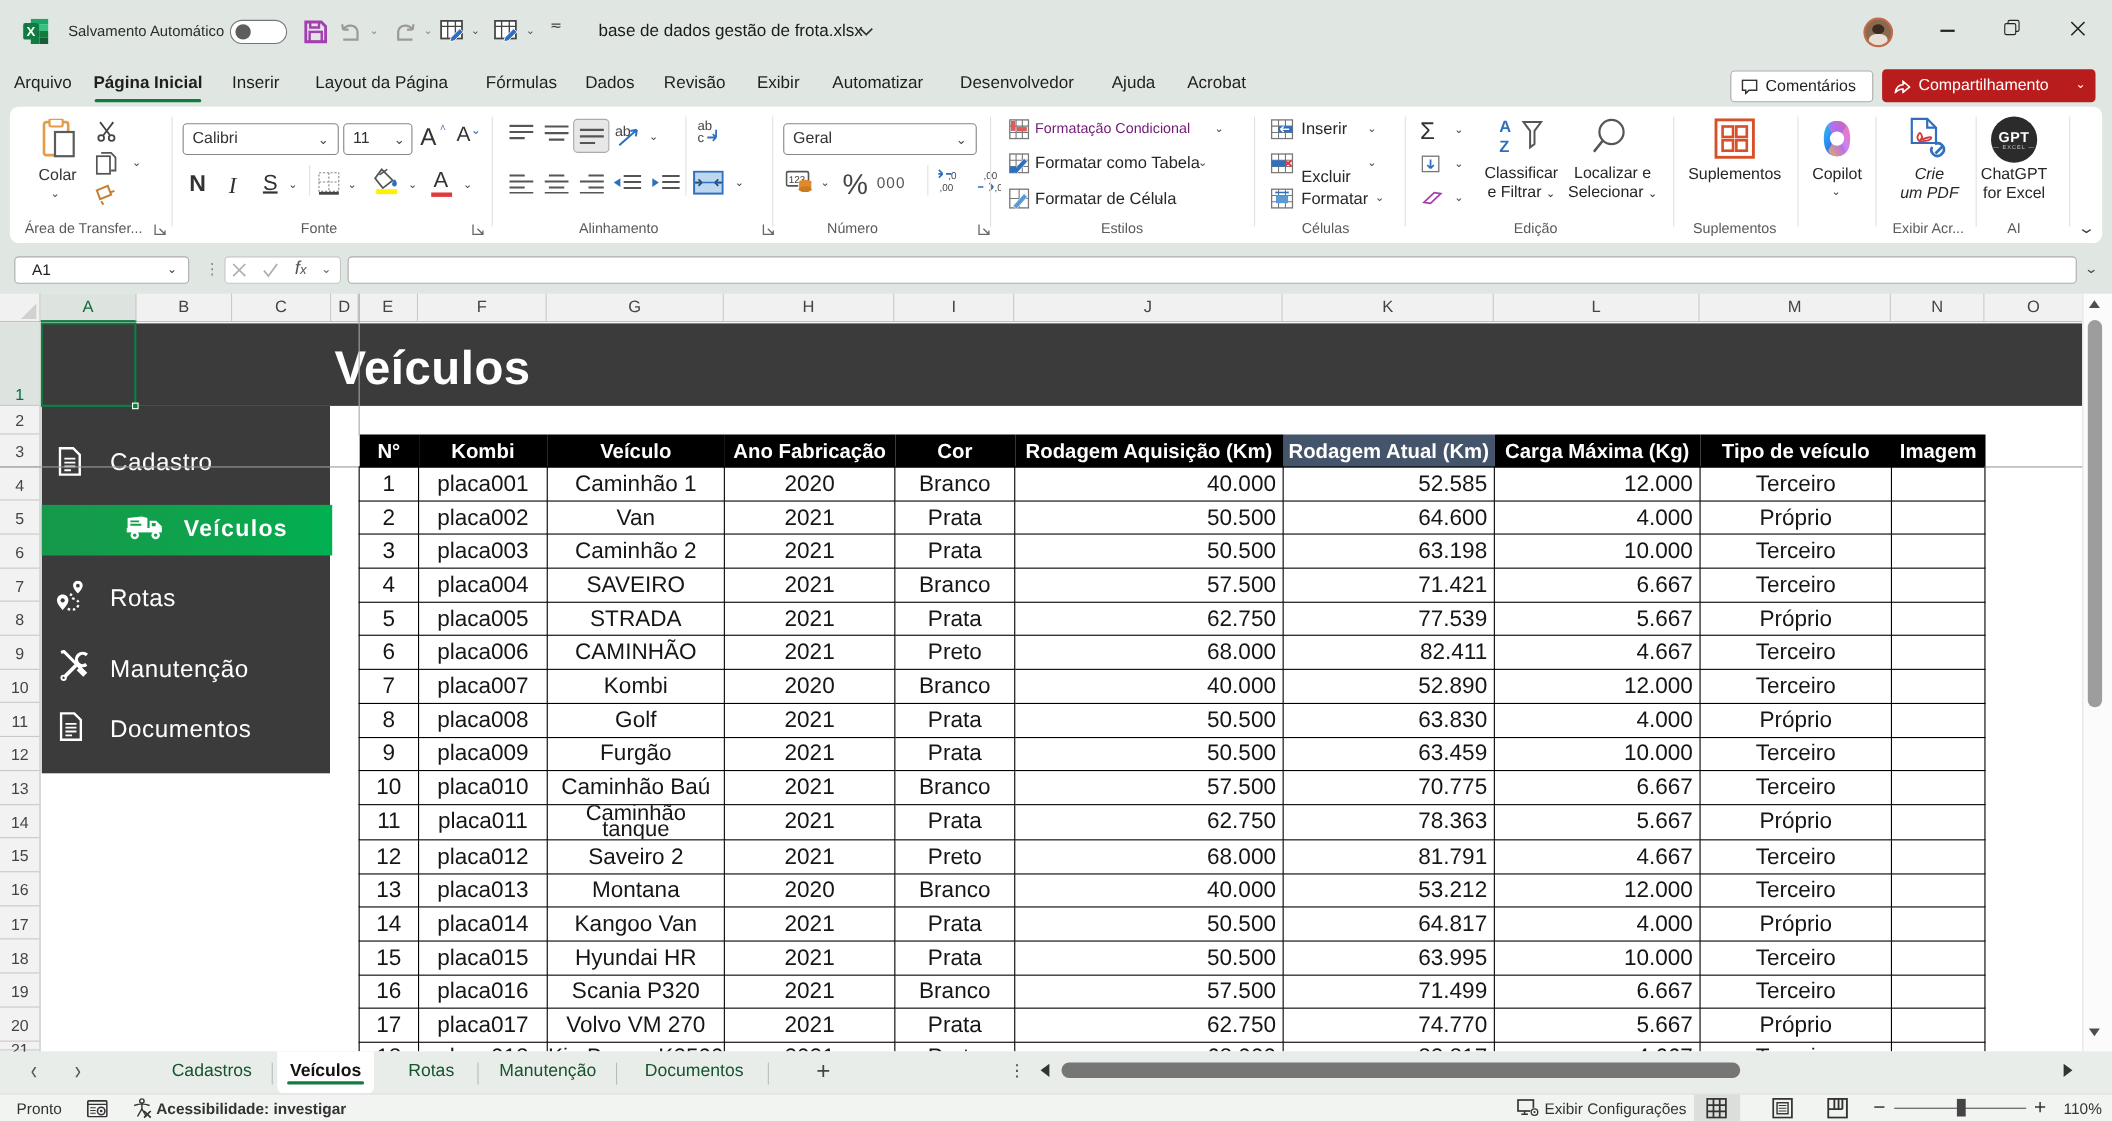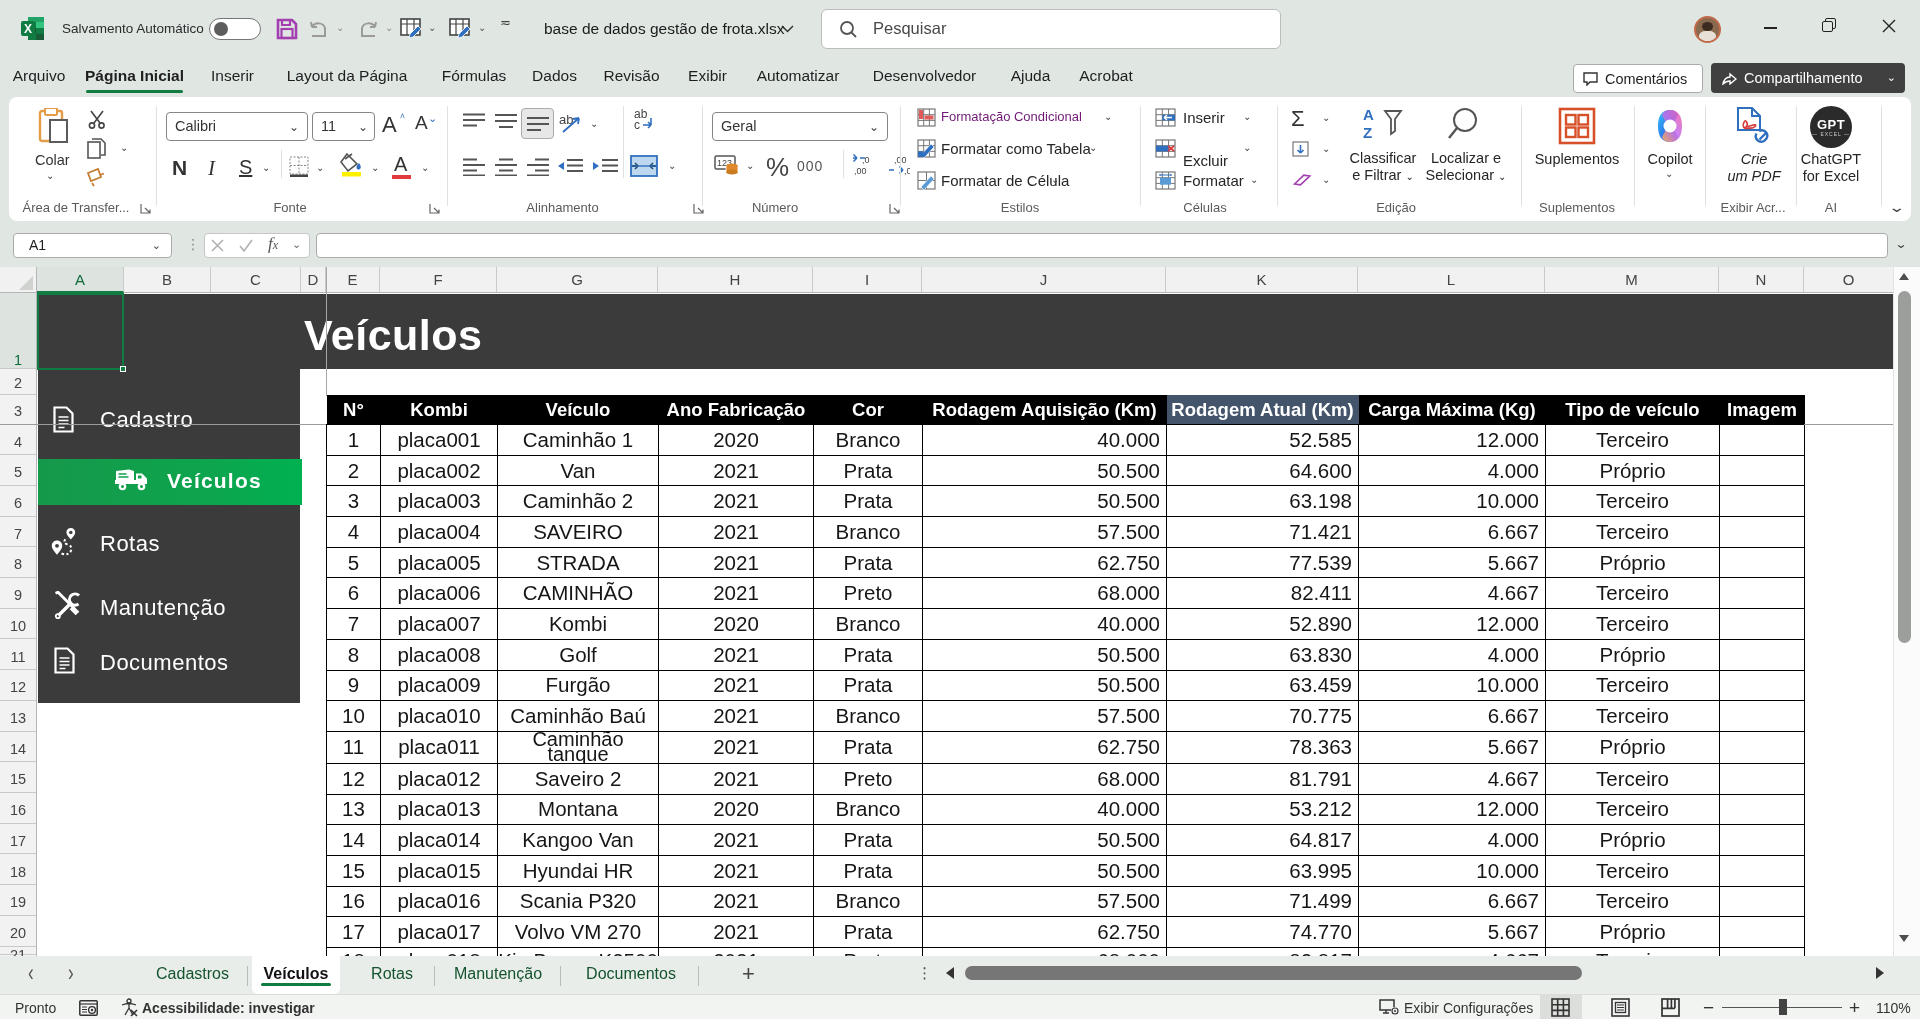--- a/index.html
+++ b/index.html
@@ -97,27 +97,20 @@
       <rect x="1" y="1" width="19" height="16" fill="#fff" stroke="#444" stroke-width="1.6"></rect>
       <path d="M1 6 h19 M7 1 v16 M14 1 v16" stroke="#444" stroke-width="1.2"></path>
       <path d="M10 16 l8 -8 3 3 -8 8 -4 1 z" fill="#2F6FBF" stroke="#fff" stroke-width="0.8"></path>
     </svg>
   <div class="abs" style="left:478px;top:22px;font-size:10px;color:#555;">⌄</div>
   <div class="abs" style="left:500px;top:15px;font-size:13px;color:#444;">≂</div>
   <div class="abs" style="left:544px;top:20px;font-size:15.5px;color:#1b1b1b;">base de dados gestão de frota.xlsx</div>
   <svg class="abs" style="left:781px;top:25px" width="13" height="8" viewBox="0 0 13 8">
       <path d="M1 1 L6.5 6.5 L12 1" fill="none" stroke="#333" stroke-width="1.5"></path>
     </svg>
-  <div class="abs" style="left:821px;top:9px;width:460px;height:40px;background:#fff;border:1px solid #bcbcbc;border-radius:6px;">
-    <svg class="abs" style="left:17px;top:10px" width="19" height="19" viewBox="0 0 19 19">
-        <circle cx="8" cy="8" r="6" fill="none" stroke="#555" stroke-width="1.8"></circle>
-        <path d="M12.5 12.5 L17 17" stroke="#555" stroke-width="1.8"></path>
-      </svg>
-    <div class="abs" style="left:51px;top:9px;font-size:16.5px;color:#494949;">Pesquisar</div>
-  </div>
   <div class="abs" style="left:1694px;top:16px;width:27px;height:27px;border-radius:50%;background:#8a6a4f;border:2px solid #C26A4A;overflow:hidden;">
       <div class="abs" style="left:6px;top:4px;width:11px;height:9px;border-radius:50%;background:#3c2b20;"></div>
       <div class="abs" style="left:3px;top:13px;width:17px;height:12px;border-radius:40%;background:#e8e0d6;"></div>
     </div>
   <div class="abs" style="left:1762px;top:17px;width:18px;height:18px;">
       <div style="position:absolute;left:2px;top:10px;width:13px;height:1.5px;background:#222;"></div>
     </div>
   <div class="abs" style="left:1822px;top:21px;width:11px;height:11px;border:1.5px solid #222;border-radius:2px;background:#E0E7E3;z-index:2;"></div>
     <div class="abs" style="left:1825px;top:18px;width:11px;height:11px;border:1.5px solid #222;border-radius:2px;z-index:1;"></div>
   <svg class="abs" style="left:1882px;top:19px" width="14" height="14" viewBox="0 0 14 14">
@@ -136,21 +129,21 @@
   <div class="mtab" style="left:751px;width:94px;">Automatizar</div>
   <div class="mtab" style="left:868px;width:113px;">Desenvolvedor</div>
   <div class="mtab" style="left:1009px;width:43px;">Ajuda</div>
   <div class="mtab" style="left:1076px;width:60px;">Acrobat</div>
   <div class="abs" style="left:1573px;top:6px;width:130px;height:29px;background:#fff;border:1px solid #ababab;border-radius:4px;line-height:27px;">
     <svg class="abs" style="left:9px;top:7px" width="15" height="14" viewBox="0 0 15 14">
         <path d="M1 1 h13 v9 h-7 l-3 3 v-3 h-3 z" fill="none" stroke="#333" stroke-width="1.4"></path>
       </svg>
     <span style="margin-left:31px;font-size:14.5px;color:#1f1f1f;">Comentários</span>
   </div>
-  <div class="abs" style="left:1711px;top:5px;width:194px;height:30px;background:#404040;border-radius:4px;line-height:29px;">
+  <div class="abs" style="left:1711px;top:5px;width:194px;height:30px;background:#b91c1c;border-radius:4px;line-height:29px;">
     <svg class="abs" style="left:11px;top:8px" width="15" height="14" viewBox="0 0 15 14">
         <path d="M1 13 C2 8 5 6 8 6 V3 l6 5 -6 5 V10 C5 10 3 11 1 13 z" fill="none" stroke="#fff" stroke-width="1.4"></path>
       </svg>
     <span style="margin-left:33px;font-size:14.5px;color:#fff;">Compartilhamento</span>
     <span style="position:absolute;right:9px;top:0;font-size:11px;color:#fff;">⌄</span>
   </div>
 </div>
 <div class="abs" id="ribbon"></div>
 <div class="abs" style="left:0;top:0;width:1920px;height:260px;">
 
@@ -424,21 +417,21 @@
 <div class="abs" id="fstrip">
   <div id="namebox">A1<span style="position:absolute;right:10px;top:0;font-size:11px;color:#444;">⌄</span></div>
   <div class="abs" style="left:186px;top:236px;font-size:14px;color:#888;letter-spacing:0px;">⋮</div>
   <div class="abs" style="left:204px;top:233px;width:106px;height:25px;background:#fff;border:1px solid #c6c6c6;border-radius:4px;"></div>
   <svg class="abs" style="left:210px;top:238px" width="15" height="15" viewBox="0 0 15 15">
       <path d="M2 2 L13 13 M13 2 L2 13" stroke="#b0b0b0" stroke-width="1.6"></path>
     </svg>
   <svg class="abs" style="left:238px;top:238px" width="16" height="15" viewBox="0 0 16 15">
       <path d="M2 8 l4 5 8 -11" fill="none" stroke="#b0b0b0" stroke-width="1.6"></path>
     </svg>
-  <div class="abs" style="left:268px;top:234px;font-size:17px;font-style:italic;color:#555;font-family:Liberation Serif, serif;">f<span style="font-size:12px;">x</span></div>
+  <div class="abs" style="left:268px;top:234px;font-size:17px;font-style:italic;color:#555;font-family:Liberation Sans, sans-serif;">f<span style="font-size:12px;">x</span></div>
   <div class="abs" style="left:292px;top:238px;font-size:11px;color:#666;">⌄</div>
   <div id="fxbar"></div>
   <div class="abs" style="left:1896px;top:237px;font-size:12px;color:#444;transform:scaleX(1.3);">⌄</div>
 </div>
 <div class="abs" id="corner">
     <div style="position:absolute;right:3px;bottom:2px;width:0;height:0;border-left:14px solid transparent;border-bottom:14px solid #CFD2CF;"></div>
   </div>
 <div class="abs" id="colheads">
   <div class="colh" style="left:0px;width:87px;background:#DDE4E0;color:#0E6B3C;border-bottom:2px solid #107C41;height:26px;">A</div>
   <div class="colh" style="left:87px;width:87px;">B</div>

